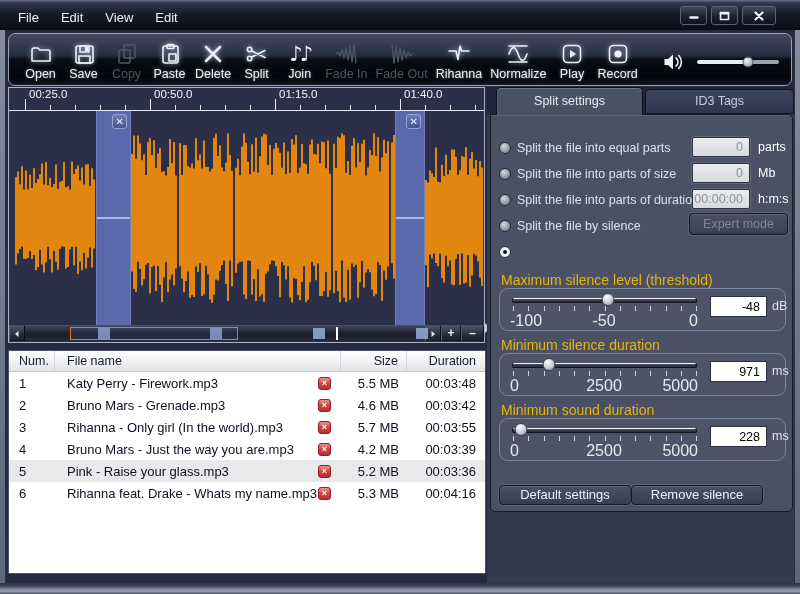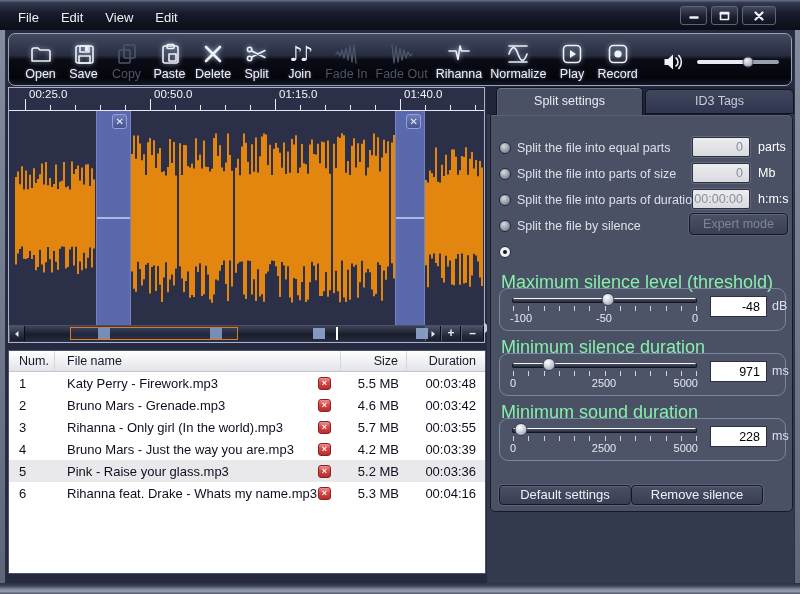--- a/index.html
+++ b/index.html
@@ -89,28 +89,28 @@
   .rfield{position:absolute;left:193px;top:2px;width:58px;height:20px;border:1px solid #2c3044;border-radius:2px;
     background:linear-gradient(180deg,#ecedf0,#d9dade);color:#8b8e99;font-size:12.5px;text-align:right;padding:2px 6px 0 0;
     box-shadow:0 0 0 1px rgba(255,255,255,.14);}
   .runit{position:absolute;left:259px;top:5px;font-size:12.5px;color:#ffffff;}
   .rbtn{position:absolute;left:190px;top:0px;width:99px;height:22px;border:1px solid #141828;border-radius:4px;
     background:linear-gradient(180deg,#4a5066,#3a3f54);font-size:12.5px;text-align:center;line-height:20px;
     box-shadow:inset 0 1px 0 rgba(255,255,255,.14), 0 0 0 1px rgba(140,150,175,.25);}
   .rbtn.on{color:#f0f2f8;}
   .rbtn.off{color:#7f8699;}
   .sliders{position:absolute;left:8px;top:157px;}
-  .sl-title{height:16px;font-size:18px;color:#86efac;padding-left:2px;}
+  .sl-title{height:16px;font-size:14px;color:#eab308;padding-left:2px;}
   .sl-box{position:relative;width:287px;height:43px;border:1px solid #7b84a0;border-radius:9px;margin-bottom:6px;background:rgba(255,255,255,.02);}
   .sl-track{position:absolute;left:12px;top:9px;width:185px;height:5px;border-radius:2px;
     background:linear-gradient(180deg,#f4f5f8 0%,#f4f5f8 28%,#4a4f60 32%,#23273a 100%);border:1px solid #14161f;border-top:none;}
   .sl-handle{position:absolute;top:-5px;width:13px;height:13px;border-radius:50%;transform:translateX(-50%);
     background:radial-gradient(circle at 38% 30%,#ffffff,#c3c8d2 55%,#8b919f);border:1px solid #3c4150;}
   .sl-tick{position:absolute;top:17px;width:1px;height:5px;background:#cdd2e0;}
-  .sl-scale{position:absolute;top:23px;font-size:11px;color:#e6e9f2;}
+  .sl-scale{position:absolute;top:23px;font-size:16px;color:#e6e9f2;}
   .sl-val{position:absolute;left:210px;top:7px;width:57px;height:21px;background:#ffffff;border:1px solid #2c3044;
     color:#000;font-size:12.5px;text-align:right;padding:3px 6px 0 0;}
   .sl-unit{position:absolute;left:272px;top:10px;font-size:12.5px;color:#dde0ea;}
   .actions{position:absolute;left:8px;top:370px;display:flex;}
   .abtn{width:132px;height:20px;border:1px solid #141828;border-radius:4px;background:linear-gradient(180deg,#4a5066,#383d52);
     color:#eef0f6;font-size:13px;text-align:center;line-height:18px;box-shadow:inset 0 1px 0 rgba(255,255,255,.12), 0 0 0 1px rgba(140,150,175,.28);}
   svg.ico{stroke:currentColor;fill:none;stroke-width:1.6;stroke-linecap:round;stroke-linejoin:round;display:block;}
 </style>
 </head>
 <body>

